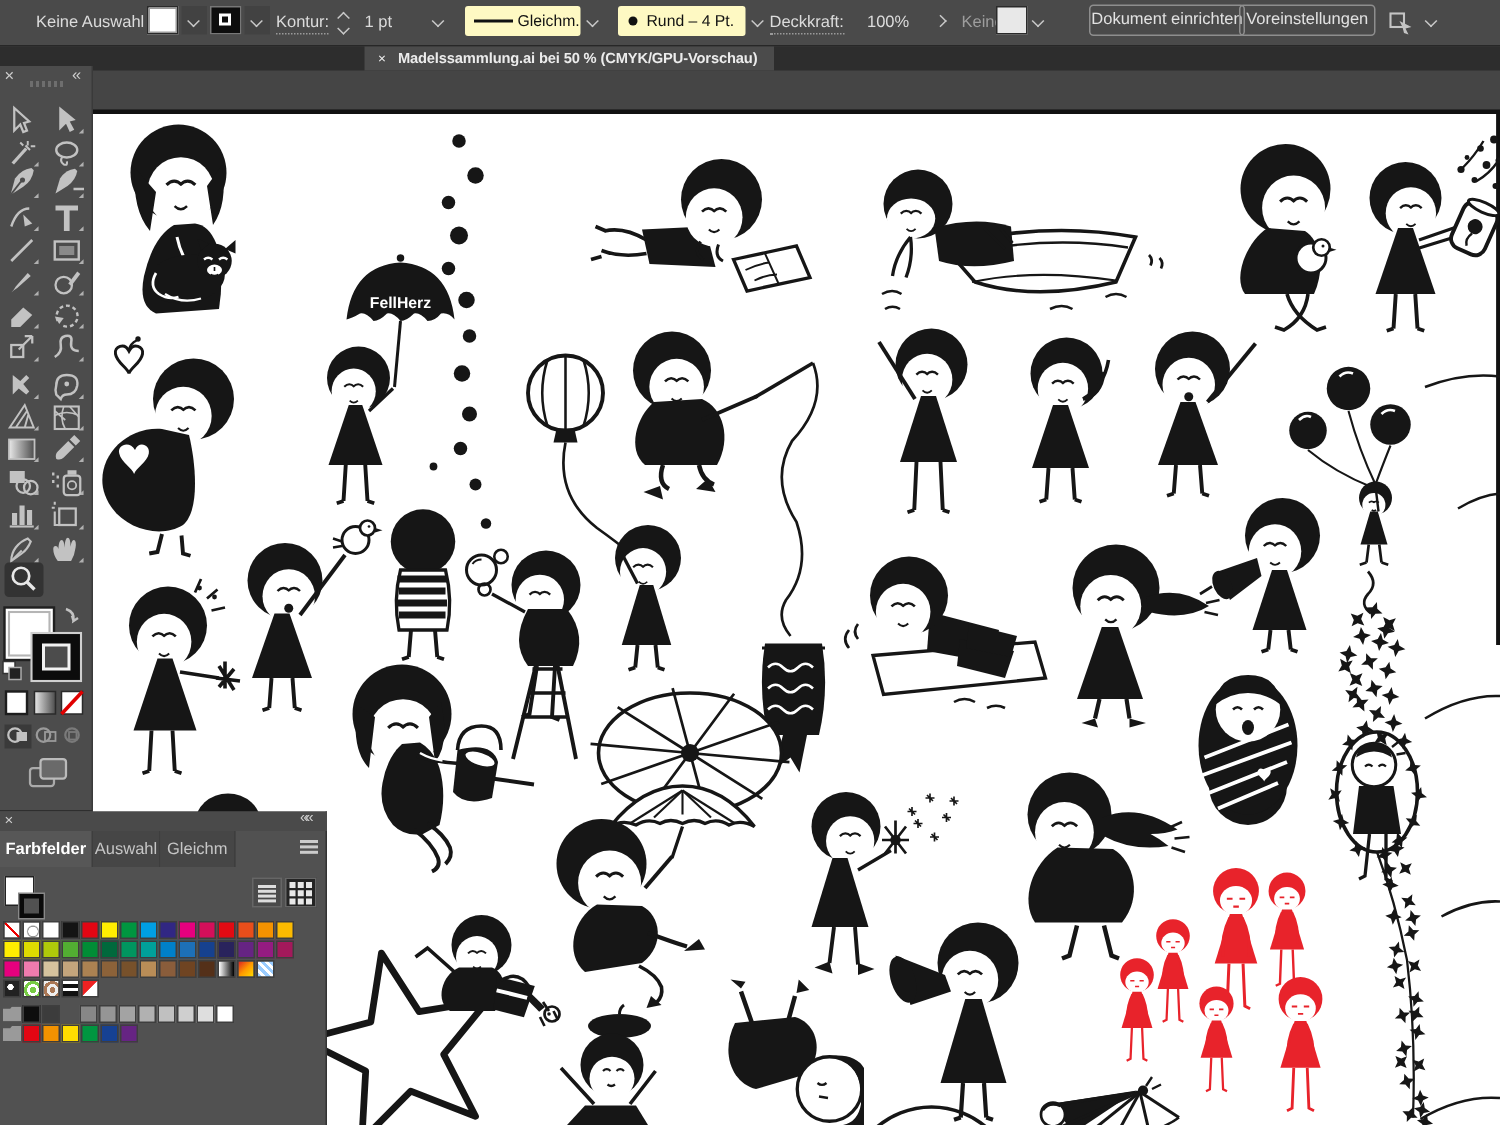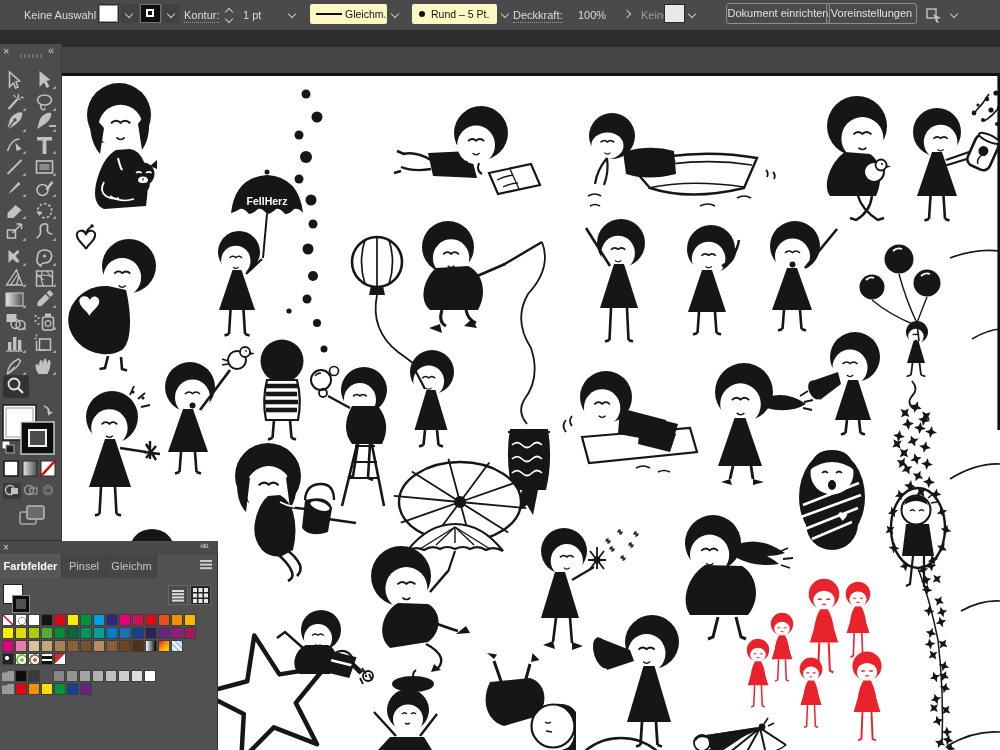--- a/index.html
+++ b/index.html
@@ -609,39 +609,41 @@
   <span class="chev" style="left:226px;top:16px"></span>
   <span class="lbl" style="left:243px">1 pt</span>
   <span class="chev" style="left:289px;top:11px"></span>
   <span class="wfield" style="left:310px;width:77px;">
      <span style="position:absolute;left:6px;top:9px;width:26px;height:2.4px;background:#111"></span>
      <span style="position:absolute;left:35px;">Gleichm.</span>
       </span>
   <span class="chev" style="left:392px;top:11px"></span>
   <span class="wfield" style="left:412px;width:85px;">
      <span style="position:absolute;left:7px;top:7px;width:6px;height:6px;background:#111;border-radius:50%"></span>
-     <span style="position:absolute;left:19px;">Rund – 5 Pt.</span>
+     <span style="position:absolute;left:19px;">Rund – 4 Pt.</span>
       </span>
   <span class="chev" style="left:502px;top:11px"></span>
   <span class="lbl dotted" style="left:513px">Deckkraft:</span>
   <span class="lbl" style="left:578px">100%</span>
   <span class="chev" style="left:624px;top:11px;transform:rotate(-135deg)"></span>
   <span class="lbl" style="left:641px;color:#9d9d9d">Keine:</span>
   <span class="sw" style="left:664px;background:#e8e8e8;border:1px solid #2a2a2a"></span>
   <span class="chev" style="left:689px;top:11px"></span>
   <span class="btn" style="left:726px;width:104px">Dokument einrichten</span>
   <span class="btn" style="left:826px;width:91px">Voreinstellungen</span>
   <svg class="abs" style="left:925px;top:6px" width="20" height="18" viewBox="0 0 20 18">
     <rect x="2" y="3" width="9" height="9" fill="none" stroke="#c4c4c4" stroke-width="1.4"></rect>
     <path d="M8,8 L16,12 L12,13 L14,17 L11,16 L10,12 Z" fill="#c4c4c4"></path>
   </svg>
   <span class="chev" style="left:951px;top:11px"></span>
 </div>
 
 <div id="tabbar">
+  <span class="tab" style="left:243px;width:273px;background:#4b4b4b;color:#ececec">
+    <span style="margin-left:9px;font-size:9px">×</span><span style="margin-left:8px;font-weight:bold;font-size:9.8px;letter-spacing:-0.1px">Madelssammlung.ai bei 50 % (CMYK/GPU-Vorschau)</span></span>
 </div>
 
 <div id="tools">
   <span class="abs x" style="left:3px;top:2px;font-size:11px">×</span>
   <span class="abs x" style="left:48px;top:1px;font-size:11px;letter-spacing:-3px">«</span>
   <span class="abs" style="left:20px;top:10px;width:22px;height:4px;background:repeating-linear-gradient(90deg,#6e6e6e 0 2px,#4c4c4c 2px 4px)"></span>
   <svg class="abs" style="left:0;top:16px" width="62" height="481" viewBox="0 0 62 481">
 <path d="M9.5,12 L9.5,27 L13.5,23 L15.5,28 L18.0,27 L16.0,22 L19.5,21 Z" fill="none" stroke="#c2c2c2" stroke-width="1.5"></path>
   <path d="M39.5,11 L39.5,27 L44.0,22.5 L46.5,28 L49.5,26.5 L46.5,21 L50.5,20 Z" fill="#c2c2c2"></path>
         <path d="M52.5,29 l3.2,0 l0,-3.2 z" fill="#c2c2c2" opacity="0.85"></path>
@@ -750,21 +752,21 @@
         <rect x="27" y="446" width="17" height="13" rx="2" fill="#6a6a6a" stroke="#bbb" stroke-width="1.5"></rect>
   </svg>
 </div>
 
 <div id="swpanel">
   <div class="hdr">
         <span class="abs x" style="left:3px;top:2px;font-size:10px">×</span>
     <span class="abs x" style="left:200px;top:0px;font-size:10px;letter-spacing:-2px">««</span>
       </div>
   <span class="ptab" style="left:0;width:62px;background:#575757;color:#fff;font-weight:bold">Farbfelder</span>
-  <span class="ptab" style="left:62px;width:45px">Pinsel</span>
+  <span class="ptab" style="left:62px;width:45px">Auswahl</span>
   <span class="ptab" style="left:107px;width:50px">Gleichm</span>
   <span class="abs" style="left:200px;top:19px;width:12px;height:1.8px;background:#ccc;box-shadow:0 3.6px 0 #ccc,0 7.2px 0 #ccc"></span>
   <span class="abs" style="left:3px;top:43px;width:20px;height:20px;background:#fff;border:1px solid #222"></span>
   <span class="abs" style="left:13px;top:55px;width:16px;height:16px;background:#515151;border:3.5px solid #0a0a0a;box-shadow:0 0 0 1px #888"></span>
   <span class="abs" style="left:168px;top:44px;width:20px;height:20px;background:#4a4a4a;border:1px solid #666">
      <span class="abs" style="left:3px;top:4px;width:12px;height:1.8px;background:#ddd;box-shadow:0 3.2px 0 #ddd,0 6.4px 0 #ddd,0 9.6px 0 #ddd"></span>
       </span>
   <span class="abs" style="left:190px;top:44px;width:21px;height:20px;background:#242424;border:1px solid #666">
      <svg width="19" height="18" viewBox="0 0 19 18">
           <g fill="#e8e8e8">

